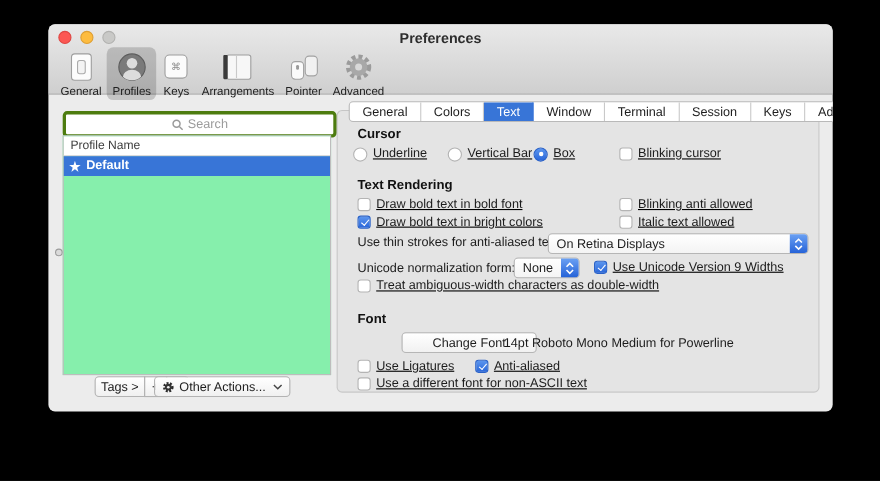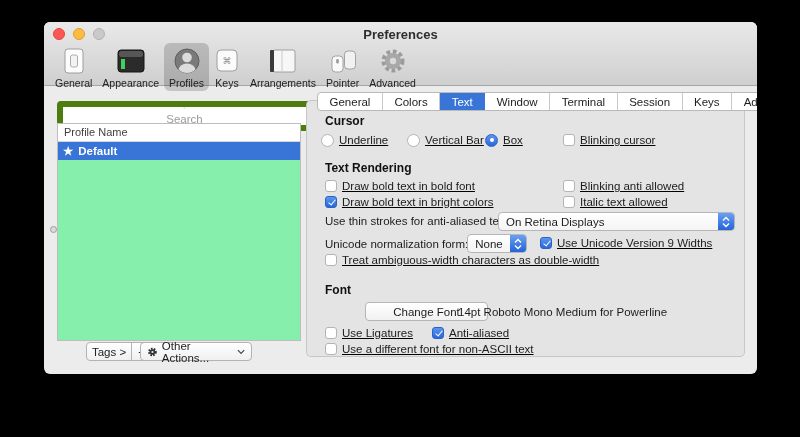--- a/index.html
+++ b/index.html
@@ -17,38 +17,38 @@
   .tl.red{background:#fc5753;border:1px solid #df4744;}
   .tl.yellow{background:#fdbc40;border:1px solid #de9f34;}
   .tl.gray{background:#c9c9c7;border:1px solid #b2b2b0;}
   .toolbar{position:absolute;left:6px;top:21px;display:flex;align-items:flex-end;}
   .titem{display:flex;flex-direction:column;align-items:center;padding:3px 5px 2px;border-radius:6px;}
   .titem.sel{background:rgba(0,0,0,0.17);}
   .ticon{height:30px;display:flex;align-items:center;justify-content:center;}
   .tlabel{font-size:10.5px;color:#222;margin-top:1px;white-space:nowrap;}
   
   .search{position:absolute;left:13px;top:79px;width:243px;height:18px;background:#fff;
-    border:6px solid #4d7c0f;border-radius:4px;display:flex;align-items:center;justify-content:center;gap:4px;flex-direction:column;}
+    border:3px solid #4d7c0f;border-radius:4px;display:flex;align-items:center;justify-content:center;gap:4px;}
   .search .ph{color:#9b9b9b;font-size:11.5px;}
   .plist{position:absolute;left:13px;top:101px;width:244px;height:218px;background:#86efac;
     border:1px solid #bdbdbd;box-sizing:border-box;}
   .phead{height:17px;line-height:17px;padding-left:6px;font-size:11px;color:#3f3f3f;
     border-bottom:1px solid #d6d6d6;background:#fff;}
   .prow{height:18px;display:flex;align-items:center;gap:5px;padding-left:5px;font-size:11.5px;}
   .prow.sel{background:#3875d7;color:#fff;font-weight:bold;}
   .knob{position:absolute;left:6px;top:204px;width:7px;height:7px;border-radius:50%;
     background:#dadada;border:1px solid #9c9c9c;box-sizing:border-box;}
   .btngroup{position:absolute;left:6px;top:320px;display:flex;height:19px;}
   .gbtn{background:linear-gradient(#ffffff,#f0f0f0);border:1px solid #b3b3b3;font-size:11.5px;
     color:#222;display:flex;align-items:center;justify-content:center;box-sizing:border-box;margin-left:36px;}
   .gbtn:first-child{border-radius:4px 0 0 4px;}
   .gbtn + .gbtn{margin-left:-1px;}
   .gbtn:last-child{border-radius:0 4px 4px 0;}
   .gbtn.dis{color:#a8a8a8;}
-  .oabtn{position:absolute;left:96px;top:320px;width:112px;height:19px;
+  .oabtn{position:absolute;left:96px;top:320px;width:124px;height:19px;
     background:linear-gradient(#ffffff,#f0f0f0);border:1px solid #b3b3b3;border-radius:4px;
     box-sizing:border-box;display:flex;align-items:center;gap:4px;padding:0 6px;font-size:11.5px;color:#1d1d1d;}
   .oabtn .chev{margin-left:auto;}
   
   .tabbox{position:absolute;left:262px;top:78px;width:439px;height:257px;background:#e4e4e4;
     border:1px solid rgba(0,0,0,0.13);border-radius:5px;box-sizing:border-box;}
   .tabs{position:absolute;left:273px;top:70px;height:17px;display:flex;background:#fff;
     border:1px solid #b9b9b9;border-radius:4px;overflow:hidden;z-index:3;}
   .tab{padding:0 11.5px;font-size:11.5px;color:#1d1d1d;display:flex;align-items:center;
     border-right:1px solid #c9c9c9;}
@@ -98,30 +98,20 @@
       <div class="toolbar">
         <div class="titem">
           <div class="ticon">
             <svg width="26" height="28" viewBox="0 0 26 28">
                 <rect x="4" y="2" width="18" height="24" rx="3" fill="#fcfcfc" stroke="#9e9e9e"></rect>
                 <rect x="9.5" y="8" width="7" height="12" rx="2" fill="#f3f3f3" stroke="#ababab"></rect>
               </svg>
           </div>
           <div class="tlabel">General</div>
         </div>
-        <div class="titem">
-          <div class="ticon">
-            <svg width="30" height="28" viewBox="0 0 30 28">
-                <rect x="2" y="3" width="26" height="22" rx="3" fill="#2b2b2b" stroke="#161616"></rect>
-                <rect x="3" y="4" width="24" height="6" rx="2.5" fill="#565656"></rect>
-                <rect x="5" y="12" width="4" height="10" fill="#41d05c"></rect>
-              </svg>
-          </div>
-          <div class="tlabel">Appearance</div>
-        </div>
         <div class="titem sel">
           <div class="ticon">
             <svg width="30" height="30" viewBox="0 0 30 30">
                 <defs>
                   <clipPath id="pc">
                     <circle cx="15" cy="15" r="12"></circle>
                   </clipPath>
                 </defs>
                 <circle cx="15" cy="15" r="12" fill="#7a7a7a" stroke="#5d5d5d"></circle>
                 <g clip-path="url(#pc)">

